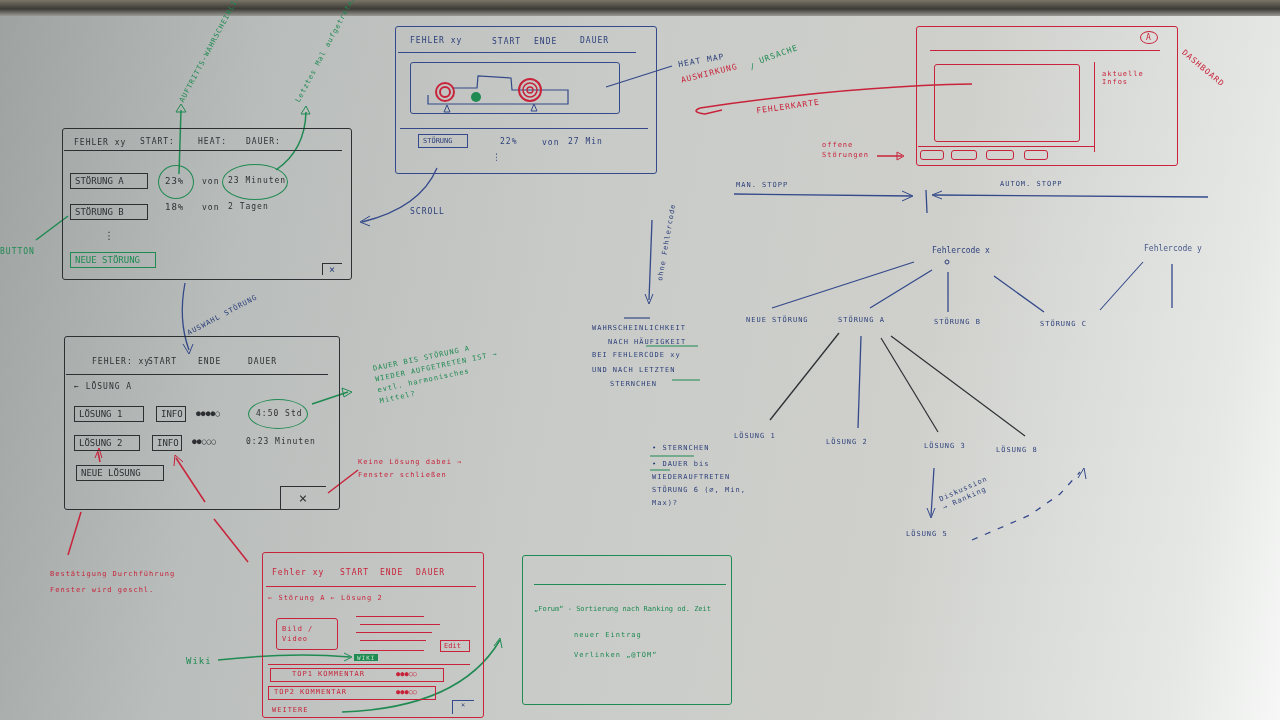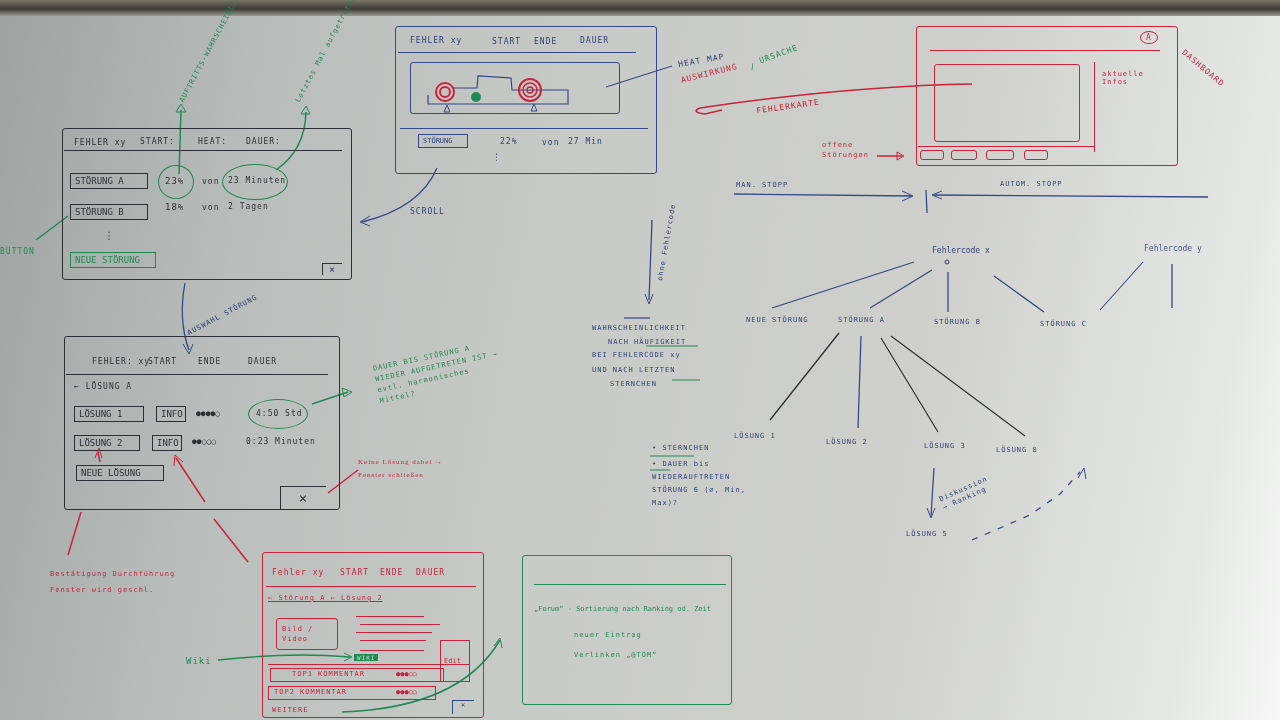--- a/index.html
+++ b/index.html
@@ -191,38 +191,38 @@
 <div class="hw blk fs8" style="left:256px;top:409px;">4:50 Std</div>
 
 <div class="btn" style="left:74px;top:435px;width:66px;">LÖSUNG 2</div>
 <div class="btn" style="left:152px;top:435px;width:30px;">INFO</div>
 <div class="hw blk fs8" style="left:192px;top:437px;letter-spacing:0;">●●○○○</div>
 <div class="hw blk fs8" style="left:246px;top:437px;">0:23 Minuten</div>
 <div class="btn" style="left:76px;top:465px;width:88px;">NEUE LÖSUNG</div>
 <div class="hw blk" style="left:280px;top:486px;width:46px;height:24px;border-left:1.4px solid #2e2f33;border-top:1.4px solid #2e2f33;text-align:center;font-size:14px;line-height:22px;">×</div>
 
 <div class="hw grn fs7" style="left:372px;top:364px;width:130px;white-space:normal;line-height:11px;transform:rotate(-12deg);transform-origin:left top;">DAUER BIS STÖRUNG A WIEDER AUFGETRETEN IST → evtl. harmonisches Mittel?</div>
-<div class="hw red fs7" style="left:358px;top:456px;width:110px;white-space:normal;line-height:13px;font-family:Liberation Serif, serif;">Keine Lösung dabei → Fenster schließen</div>
+<div class="hw red fs7" style="left:358px;top:456px;width:110px;white-space:normal;line-height:13px;">Keine Lösung dabei → Fenster schließen</div>
 <div class="hw red fs7" style="left:50px;top:566px;width:150px;white-space:normal;line-height:16px;">Bestätigung Durchführung Fenster wird geschl.</div>
 
 <div class="box b-red" style="left:262px;top:552px;width:222px;height:166px;"></div>
 <div class="hline" style="left:266px;top:586px;width:210px;border-color:#c8233a;"></div>
 <div class="hw red fs8" style="left:272px;top:568px;">Fehler xy</div>
 <div class="hw red fs8" style="left:340px;top:568px;">START</div>
 <div class="hw red fs8" style="left:380px;top:568px;">ENDE</div>
 <div class="hw red fs8" style="left:416px;top:568px;">DAUER</div>
-<div class="hw red fs7" style="left:268px;top:594px;text-decoration:underline;">← Störung A ← Lösung 2</div>
+<div class="hw red fs7" style="left:268px;top:594px;">← Störung A ← Lösung 2</div>
 <div class="box b-red" style="left:276px;top:618px;width:62px;height:32px;"></div>
 <div class="hw red fs7" style="left:282px;top:624px;width:40px;white-space:normal;line-height:10px;">Bild / Video</div>
 <div class="hline" style="left:356px;top:616px;width:68px;border-color:#c8233a;"></div>
 <div class="hline" style="left:360px;top:624px;width:80px;border-color:#c8233a;"></div>
 <div class="hline" style="left:356px;top:632px;width:76px;border-color:#c8233a;"></div>
 <div class="hline" style="left:360px;top:640px;width:66px;border-color:#c8233a;"></div>
 <div class="hline" style="left:360px;top:650px;width:64px;border-color:#c8233a;"></div>
-<div class="btn" style="left:440px;top:640px;width:30px;color:#c8233a;border-color:#c8233a;font-size:7px;padding:16px 3px;">Edit</div>
+<div class="btn" style="left:440px;top:640px;width:30px;color:#c8233a;border-color:#c8233a;font-size:7px;padding:1px 3px;">Edit</div>
 <div class="hw" style="left:354px;top:654px;background:#1f8a52;color:#bfe3cb;font-size:6px;padding:0 3px;">WIKI</div>
 <div class="hline" style="left:268px;top:664px;width:202px;border-color:#c8233a;"></div>
 <div class="btn" style="left:270px;top:668px;width:174px;height:14px;border-color:#c8233a;"></div>
 <div class="hw red fs7" style="left:292px;top:670px;">TOP1 KOMMENTAR</div>
 <div class="hw red fs7" style="left:396px;top:670px;letter-spacing:0;">●●●○○</div>
 <div class="btn" style="left:268px;top:686px;width:168px;height:14px;border-color:#c8233a;"></div>
 <div class="hw red fs7" style="left:274px;top:688px;">TOP2 KOMMENTAR</div>
 <div class="hw red fs7" style="left:396px;top:688px;letter-spacing:0;">●●●○○</div>
 <div class="hw red fs7" style="left:272px;top:706px;">WEITERE</div>
 <div class="hw blu fs7" style="left:452px;top:700px;width:22px;height:14px;border-left:1.2px solid #34498a;border-top:1.2px solid #34498a;text-align:center;">×</div>

